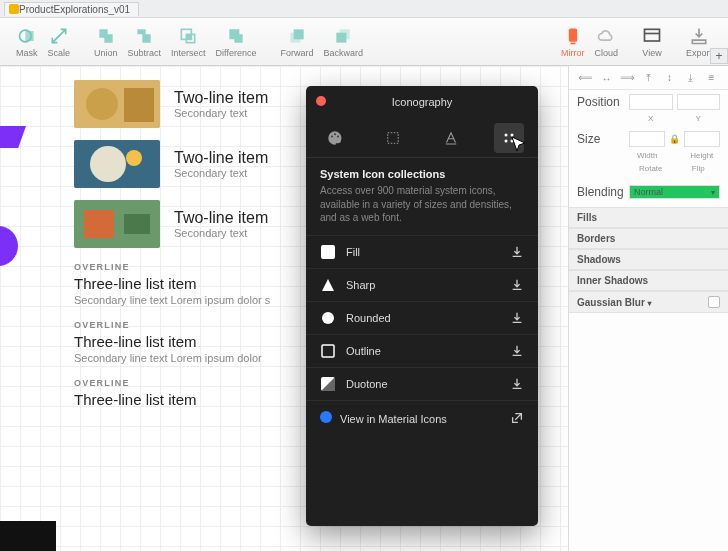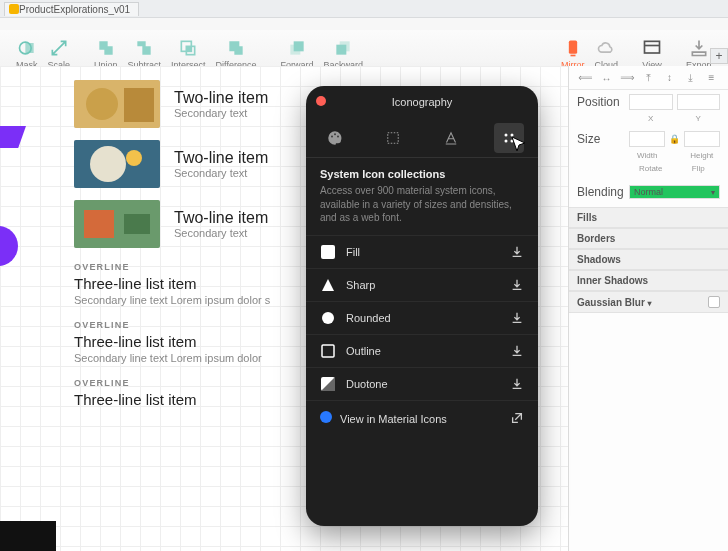--- a/index.html
+++ b/index.html
@@ -4,21 +4,21 @@
 <style>
 * { margin: 0; padding: 0; box-sizing: border-box; font-family: -apple-system, BlinkMacSystemFont, "Segoe UI", Helvetica, Arial, sans-serif; }
 body { width: 728px; height: 551px; overflow: hidden; background: #f7f7f7; position: relative; }
 
 
 .window-tab-bar { height: 18px; background: #eceef0; border-bottom: 1px solid #d9dbdd; display: flex; align-items: center; padding-left: 4px; }
 .tab { display: flex; align-items: center; font-size: 10px; color: #555; background: #f4f5f6; padding: 1px 8px 1px 4px; border: 1px solid #d0d2d4; border-bottom: none; }
 .tab-dot { width: 10px; height: 10px; background: #f7b500; border-radius: 2px; display: inline-block; }
 
 
-.toolbar { height: 48px; background: linear-gradient(#fbfbfb,#f2f2f2); border-bottom: 1px solid #d0d0d0; display: flex; align-items: center; padding: 0 4px; margin-top: 12px; }
+.toolbar { height: 48px; background: linear-gradient(#fbfbfb,#f2f2f2); border-bottom: 1px solid #d0d0d0; display: flex; align-items: center; padding: 0 4px; }
 .tool-group { display: flex; gap: 10px; margin: 0 12px; }
 .tool-item { display: flex; flex-direction: column; align-items: center; font-size: 9px; color: #7a7a7a; gap: 2px; cursor: pointer; }
 .tool-icon { width: 20px; height: 20px; display: flex; align-items: center; justify-content: center; }
 .tool-icon svg { width: 20px; height: 20px; }
 .spacer { flex: 1; }
 
 
 .main { position: absolute; top: 66px; left: 0; right: 0; bottom: 0; background: #fff; }
 .canvas { position: absolute; left: 0; top: 0; right: 160px; bottom: 0; background-image: linear-gradient(#eee 1px, transparent 1px), linear-gradient(90deg, #eee 1px, transparent 1px); background-size: 20px 20px; background-color: #fff; overflow: hidden; }
 .canvas-inner { padding: 10px 0 0 0; }
@@ -50,21 +50,21 @@
 .field { background: #fff; border: 1px solid #ddd; height: 16px; flex: 1; font-size: 9px; color: #444; text-align: center; }
 .sub-label { font-size: 8px; color: #999; text-align: center; flex: 1; }
 .section-header { font-weight: 600; font-size: 10px; background: #f0f0f0; border-top: 1px solid #e2e2e2; border-bottom: 1px solid #e2e2e2; padding: 4px 8px; display: flex; align-items: center; justify-content: space-between; text-align: right; }
 .select { background: #22c55e; border: 1px solid #ddd; height: 14px; flex: 1; font-size: 9px; padding: 0 4px; display: flex; align-items: center; justify-content: space-between; }
 .slider-track { flex: 1; height: 2px; background: #ddd; position: relative; border-radius: 1px; }
 .slider-thumb { position: absolute; left: 0; top: -4px; width: 10px; height: 10px; border-radius: 50%; background: #fff; border: 1px solid #bbb; }
 .checkbox { width: 12px; height: 12px; border: 1px solid #bbb; border-radius: 2px; background: #fff; }
 .add-tab { position: absolute; right: 0; top: -18px; width: 18px; height: 16px; background: #eceef0; border: 1px solid #d0d0d0; display: flex; align-items: center; justify-content: center; font-size: 12px; color: #666; }
 
 
-.panel { position: absolute; left: 306px; top: 86px; width: 232px; height: 440px; background: #1f1f1f; border-radius: 18px; color: #ddd; font-size: 11px; box-shadow: 0 10px 30px rgba(0,0,0,.4); overflow: hidden; }
+.panel { position: absolute; left: 306px; top: 86px; width: 232px; height: 440px; background: #1f1f1f; border-radius: 5px; color: #ddd; font-size: 11px; box-shadow: 0 10px 30px rgba(0,0,0,.4); overflow: hidden; }
 .panel-header { height: 32px; display: flex; align-items: center; justify-content: center; position: relative; }
 .panel-header .close { position: absolute; left: 10px; top: 10px; width: 10px; height: 10px; border-radius: 50%; background: #ff5f56; }
 .panel-title { font-size: 11px; color: #ddd; }
 .panel-tabs { height: 40px; display: flex; align-items: center; justify-content: space-around; border-bottom: 1px solid #333; }
 .panel-tab { width: 30px; height: 30px; display: flex; align-items: center; justify-content: center; color: #999; border-radius: 4px; }
 .panel-tab.active { background: #3a3a3a; color: #fff; }
 .panel-section-title { font-size: 11px; font-weight: 600; color: #eee; padding: 10px 14px 4px; }
 .panel-desc { font-size: 10px; color: #888; padding: 0 14px 10px; line-height: 1.35; }
 .icon-row { display: flex; align-items: center; justify-content: space-between; padding: 8px 14px; border-top: 1px solid #2c2c2c; }
 .icon-row-left { display: flex; align-items: center; gap: 10px; }

